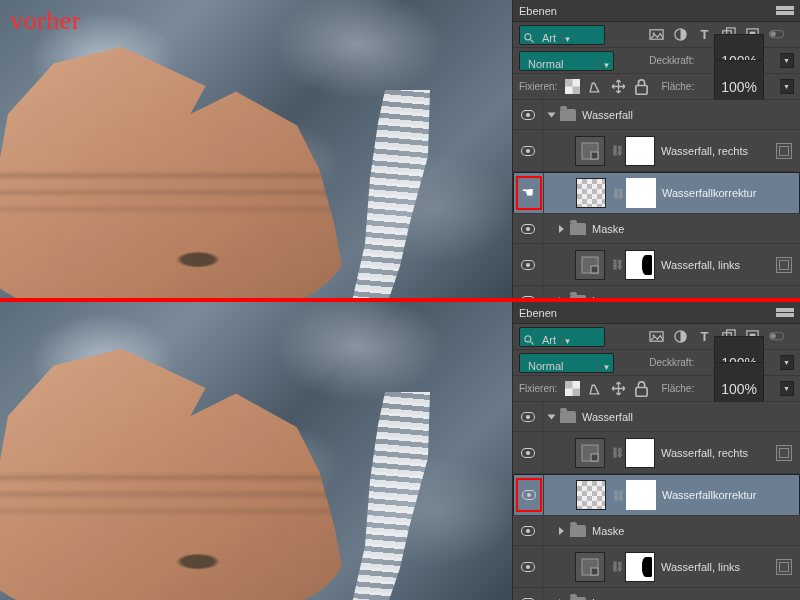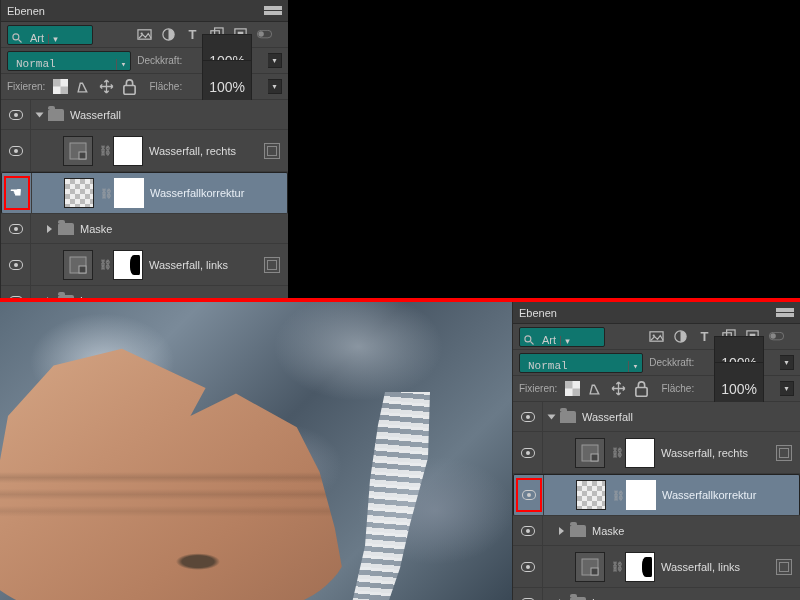--- a/index.html
+++ b/index.html
@@ -37,21 +37,21 @@
   .p-menu { width:18px; height:14px; display:flex; flex-direction:column; justify-content:space-between; padding:2px 0;}
   .p-menu i { display:block; height:2px; background:#bbb;}
   .p-row { display:flex; align-items:center; height:26px; padding:0 6px; gap:4px; border-bottom:1px solid #383838; background:#454545;}
   .sel { display:flex; align-items:flex-end; background:#0f766e; border:1px solid #222; border-radius:2px; height:20px;}
   .sel .mag { width:18px; display:flex; justify-content:center;}
   .sel select, .sel .selval { background:transparent; border:none; color:#ccc; font-size:11px; padding:0 4px; appearance:none;}
   .sel .caret { width:14px; text-align:center; color:#ccc; font-size:9px; border-left:1px solid #555;}
   .seg { flex:1; display:flex; justify-content:flex-end; gap:9px; padding-right:10px;}
   .ico { width:15px; height:15px; display:flex; align-items:center; justify-content:center; color:#bbb;}
   .blend-row { display:flex; align-items:center; justify-content:space-between;}
-  .blend-row .sel{ width:124px;font-family:Liberation Mono, monospace;}
+  .blend-row .sel{ width:95px;}
   .pct { display:flex; align-items:center; gap:16px;}
   .pct .lbl{ color:#aaa; margin-right:4px; font-size:10px;}
   .pct .box{ background:#2e2e2e; border:1px solid #222; padding:18px 6px; color:#ddd; font-size:14px;}
   .pct .car{ background:#2e2e2e; border:1px solid #222; border-left:none; width:14px; text-align:center; color:#ccc; font-size:8px; padding:2px 0;}
   .lock-row { display:flex; align-items:center; justify-content:space-between;}
   .lock-row .lks{ display:flex; gap:8px; align-items:center;}
   .lock-row .lbl{ color:#aaa; font-size:10px;}
   .layers { flex:1; overflow:hidden; background:#454545;}
   .layer { display:flex; align-items:flex-end; height:30px; border-bottom:1px solid #3a3a3a; position:relative;}
   .layer.tall{ height:42px;}
@@ -81,20 +81,25 @@
   .right-ico{ margin-left:auto; margin-right:8px; width:16px;height:16px; border:1px solid #888; background:#4a4a4a; position:relative;}
   .right-ico::after{content:"";position:absolute;inset:2px;border:1px solid #888;}
   svg{display:block;}
 </style>
 </head>
 <body>
 
 <div class="split">
 
   <div class="half">
+    <div class="canvas">
+      <div class="head"></div>
+      <div class="waterfall"></div>
+      <div class="tag">vorher</div>
+    </div>
     <div class="panel">
       <div class="p-title">
         <span>Ebenen</span>
         <div class="p-menu">
             <i></i>
             <i></i>
             <i></i>
             <i></i>
           </div>
       </div>

